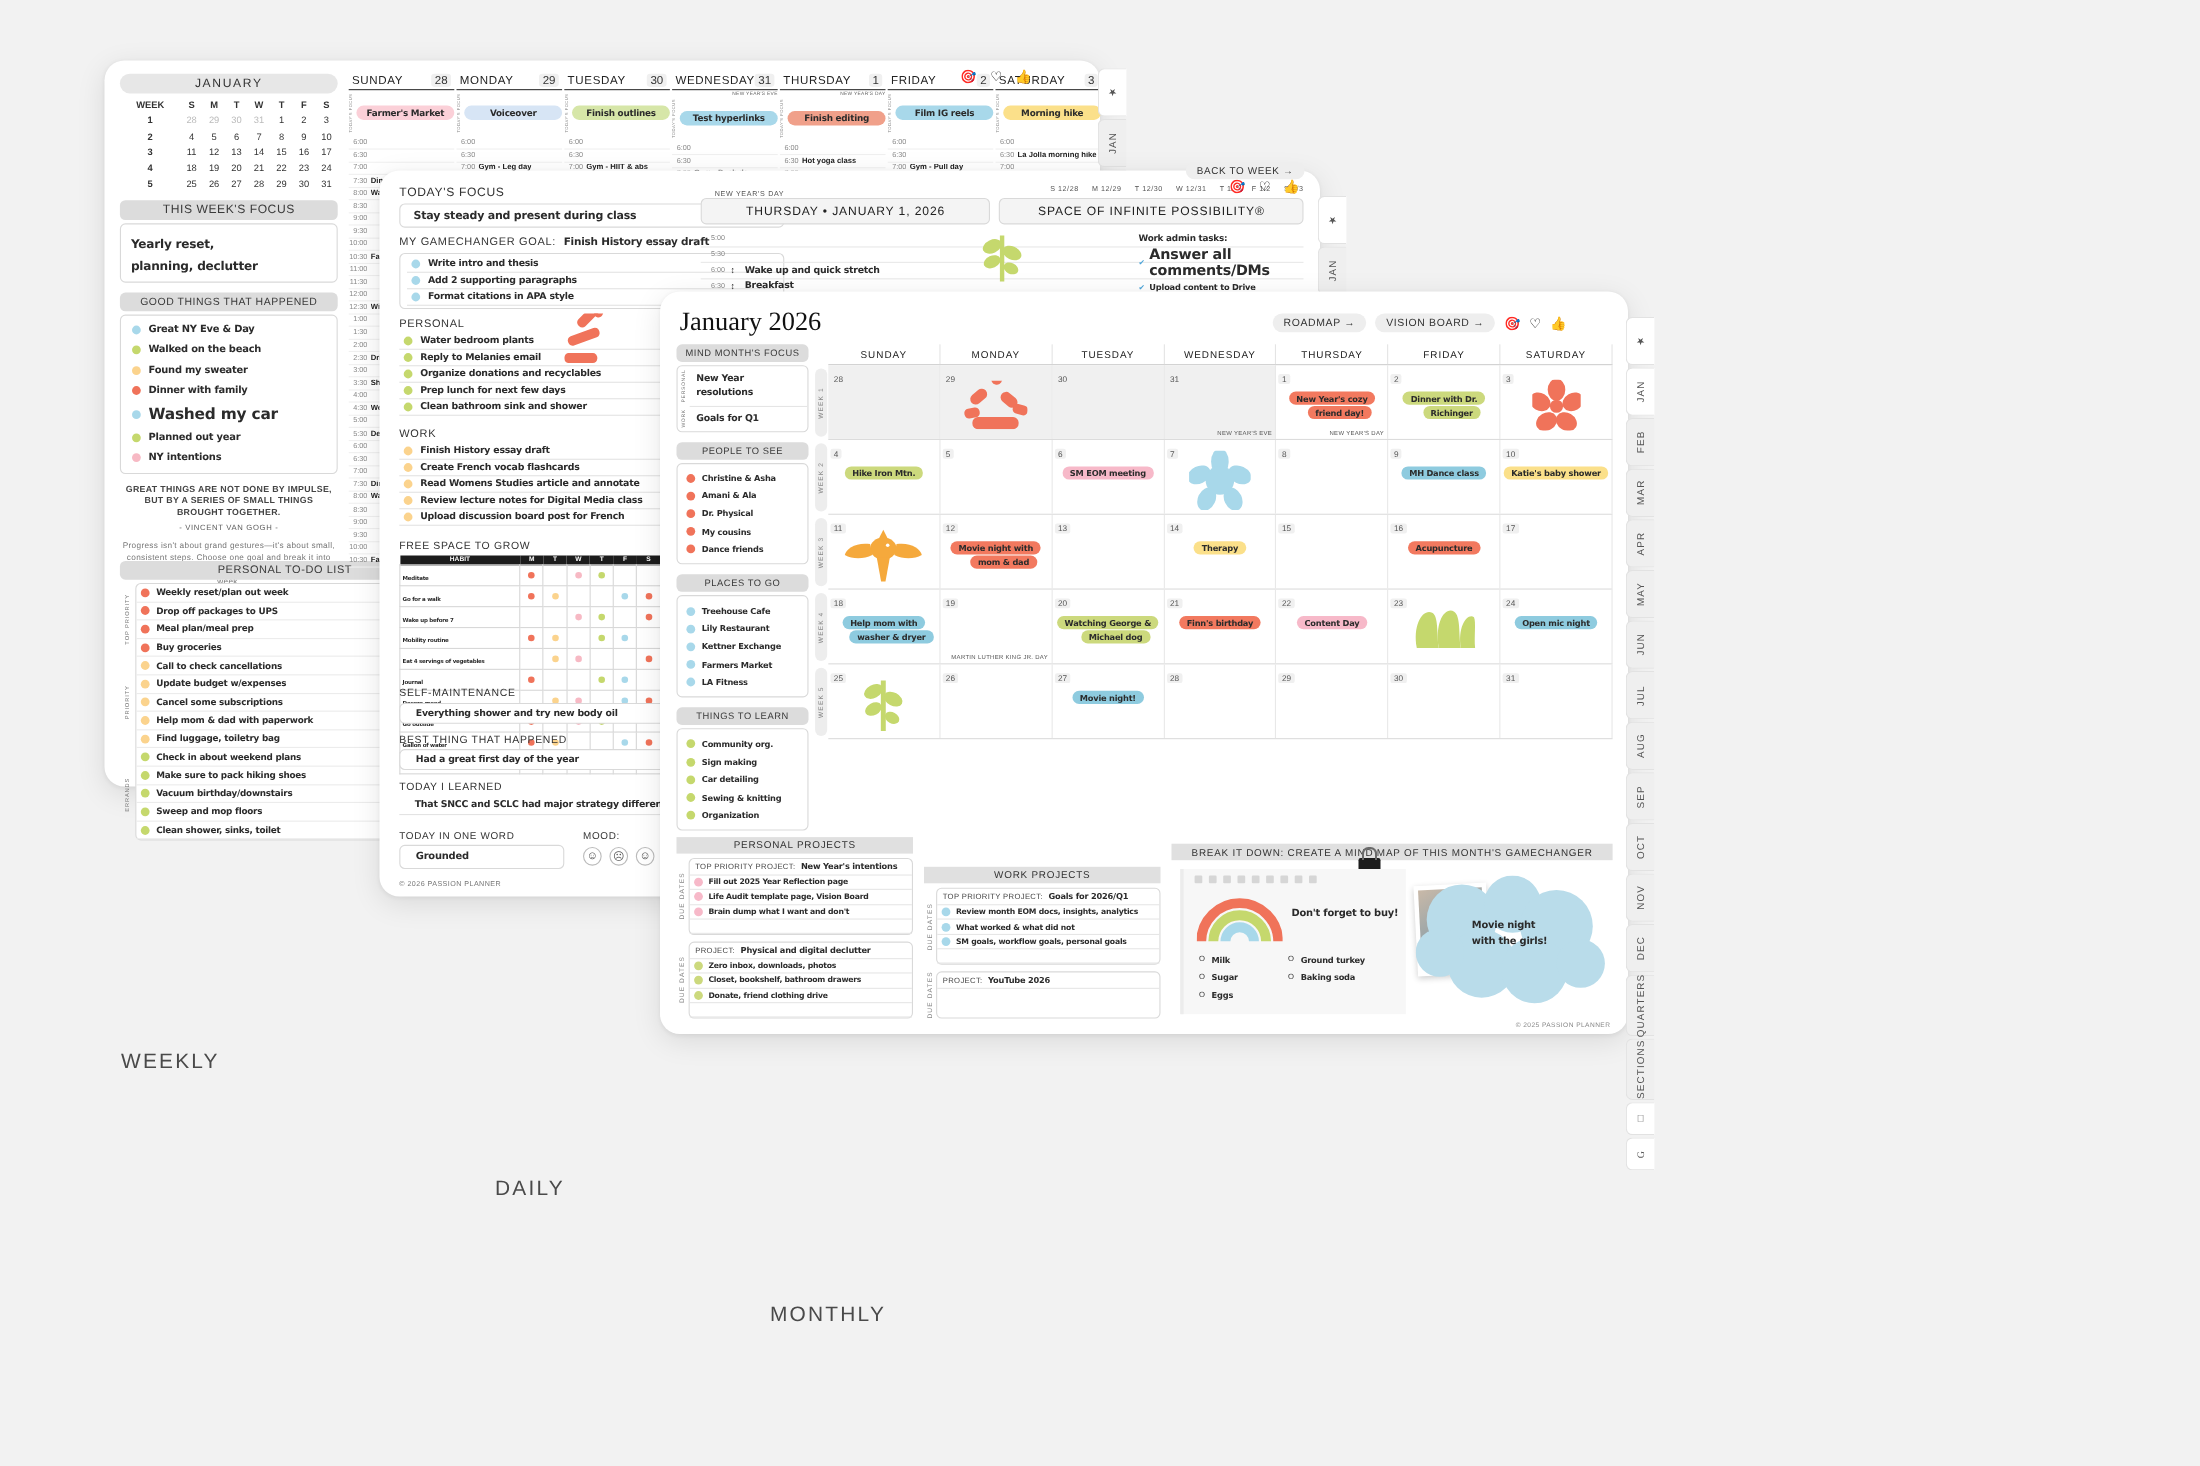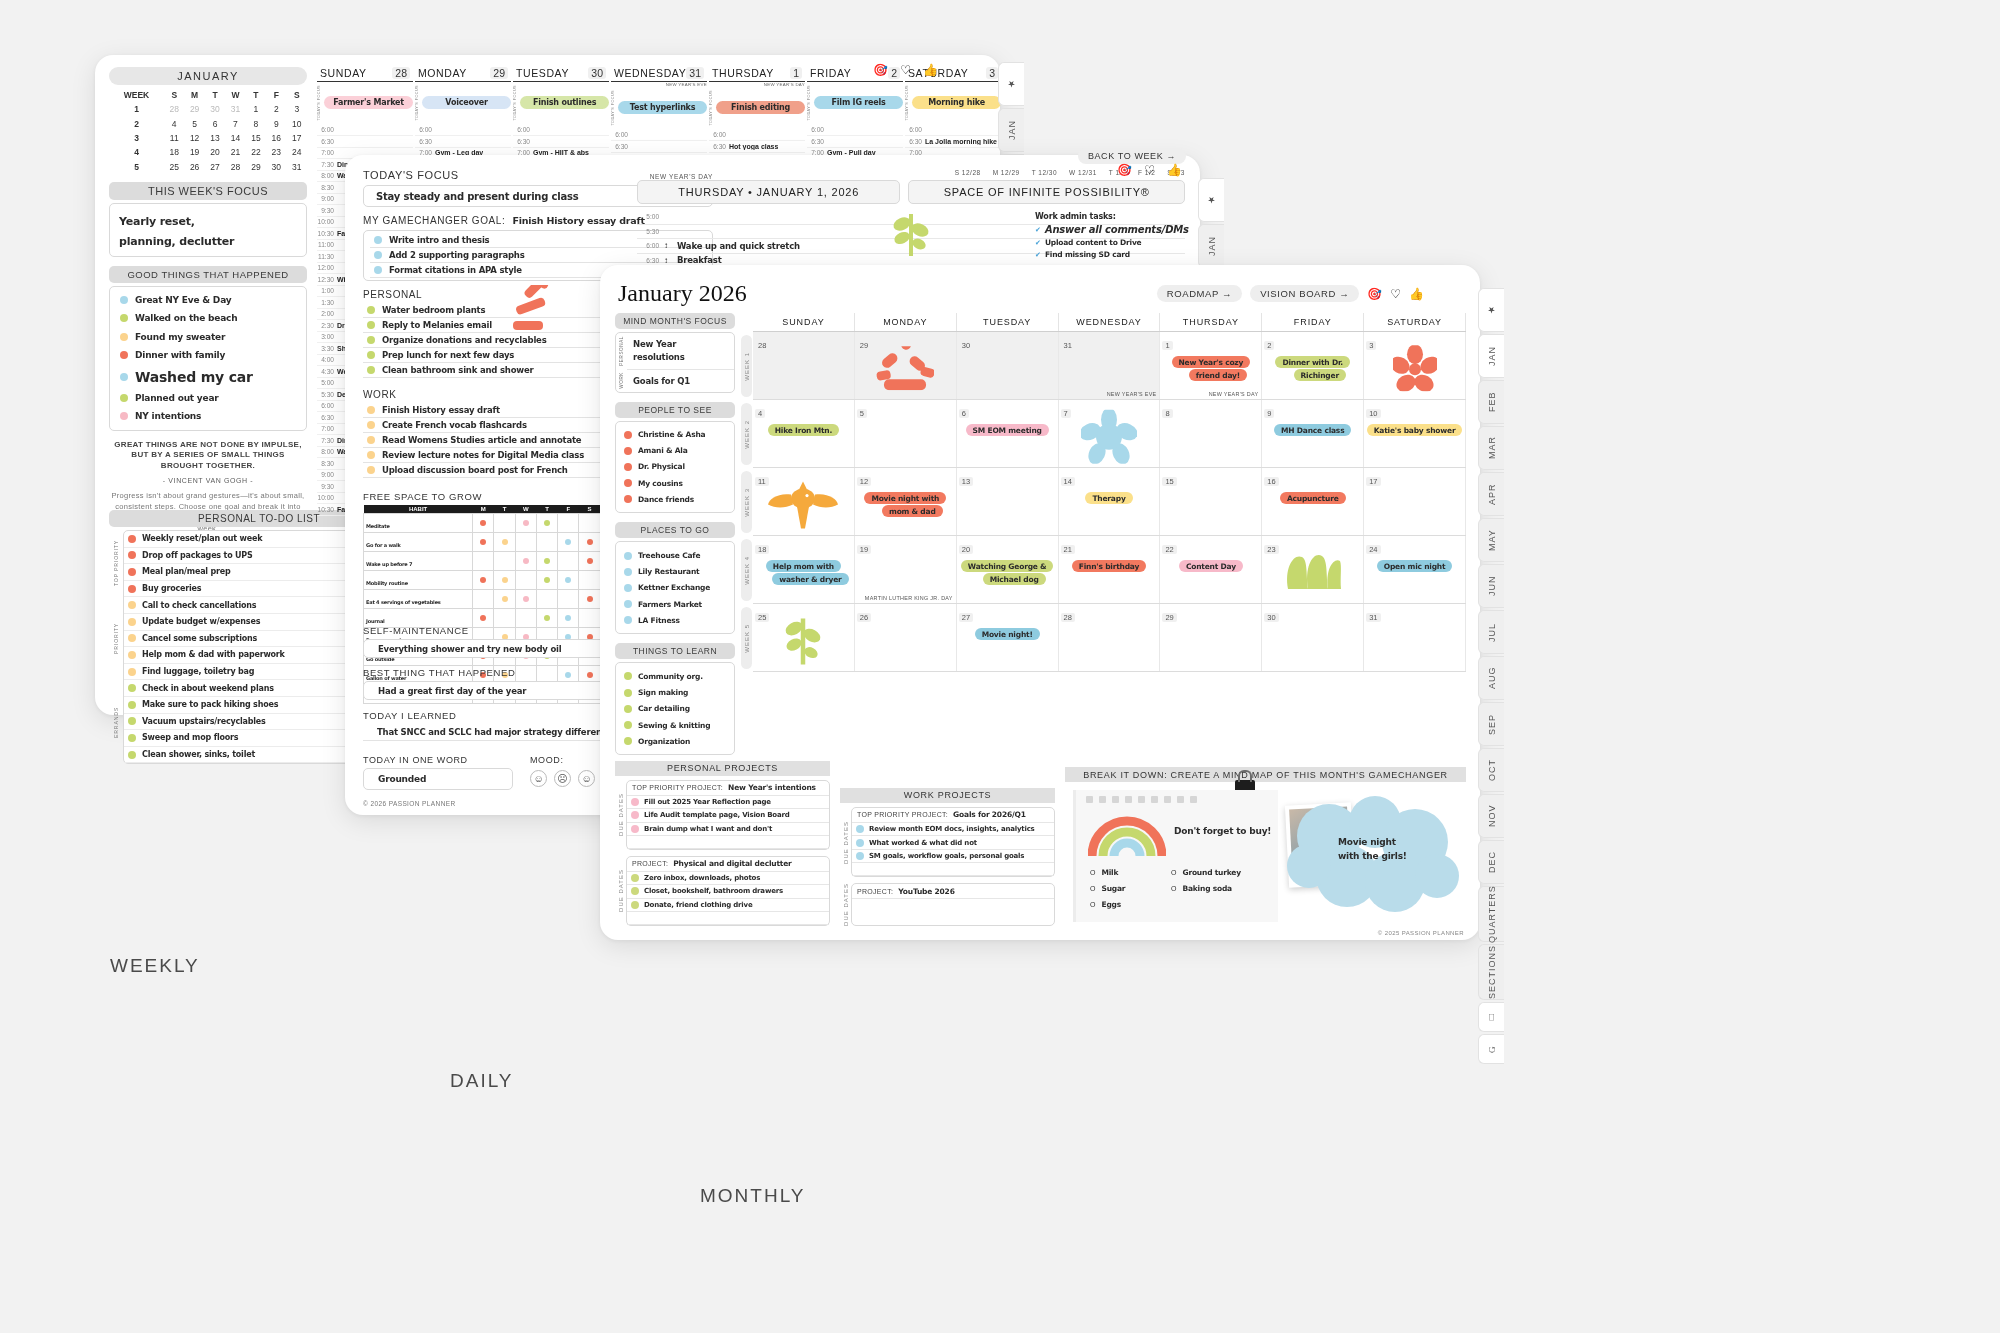--- a/index.html
+++ b/index.html
@@ -269,21 +269,21 @@
           <div class="todo-row">
             <span class="dot" style="background: rgb(197, 216, 109);"></span>
             <span class="hand" style="font-size: 8px;">Check in about weekend plans</span>
           </div>
           <div class="todo-row">
             <span class="dot" style="background: rgb(197, 216, 109);"></span>
             <span class="hand" style="font-size: 8px;">Make sure to pack hiking shoes</span>
           </div>
           <div class="todo-row">
             <span class="dot" style="background: rgb(197, 216, 109);"></span>
-            <span class="hand" style="font-size: 8px;">Vacuum upstairs/recyclables</span>
+            <span class="hand" style="font-size: 8px;">Vacuum birthday/downstairs</span>
           </div>
           <div class="todo-row">
             <span class="dot" style="background: rgb(197, 216, 109);"></span>
             <span class="hand" style="font-size: 8px;">Sweep and mop floors</span>
           </div>
           <div class="todo-row">
             <span class="dot" style="background: rgb(197, 216, 109);"></span>
             <span class="hand" style="font-size: 8px;">Clean shower, sinks, toilet</span>
           </div>
         </div>
@@ -1774,21 +1774,21 @@
 
   <div style="position:absolute;right:14px;top:-10px;">
     <span class="pillbtn" style="font-size:9px;">BACK TO WEEK →</span>
   </div>
 
   <div style="position:absolute;left:690px;top:57px;width:160px;">
     <div class="hand" style="font-size:8px;">Work admin tasks:</div>
     <div id="work-admin">
         <div style="display: flex; align-items: center; gap: 4px; font-size: 7.5px; margin-top: 3px;">
           <span style="color: rgb(74, 163, 216); font-size: 7px;">✔</span>
-          <span class="hand" style="font-size: 10px; font-style: italic;">Answer all comments/DMs</span>
+          <span class="hand" style="font-size: 13px;">Answer all comments/DMs</span>
         </div>
         <div style="display: flex; align-items: center; gap: 4px; font-size: 7.5px; margin-top: 3px;">
           <span style="color: rgb(74, 163, 216); font-size: 7px;">✔</span>
           <span class="hand" style="font-size: 7.5px;">Upload content to Drive</span>
         </div>
         <div style="display: flex; align-items: center; gap: 4px; font-size: 7.5px; margin-top: 3px;">
           <span style="color: rgb(74, 163, 216); font-size: 7px;">✔</span>
           <span class="hand" style="font-size: 7.5px;">Find missing SD card</span>
         </div>
       </div>

